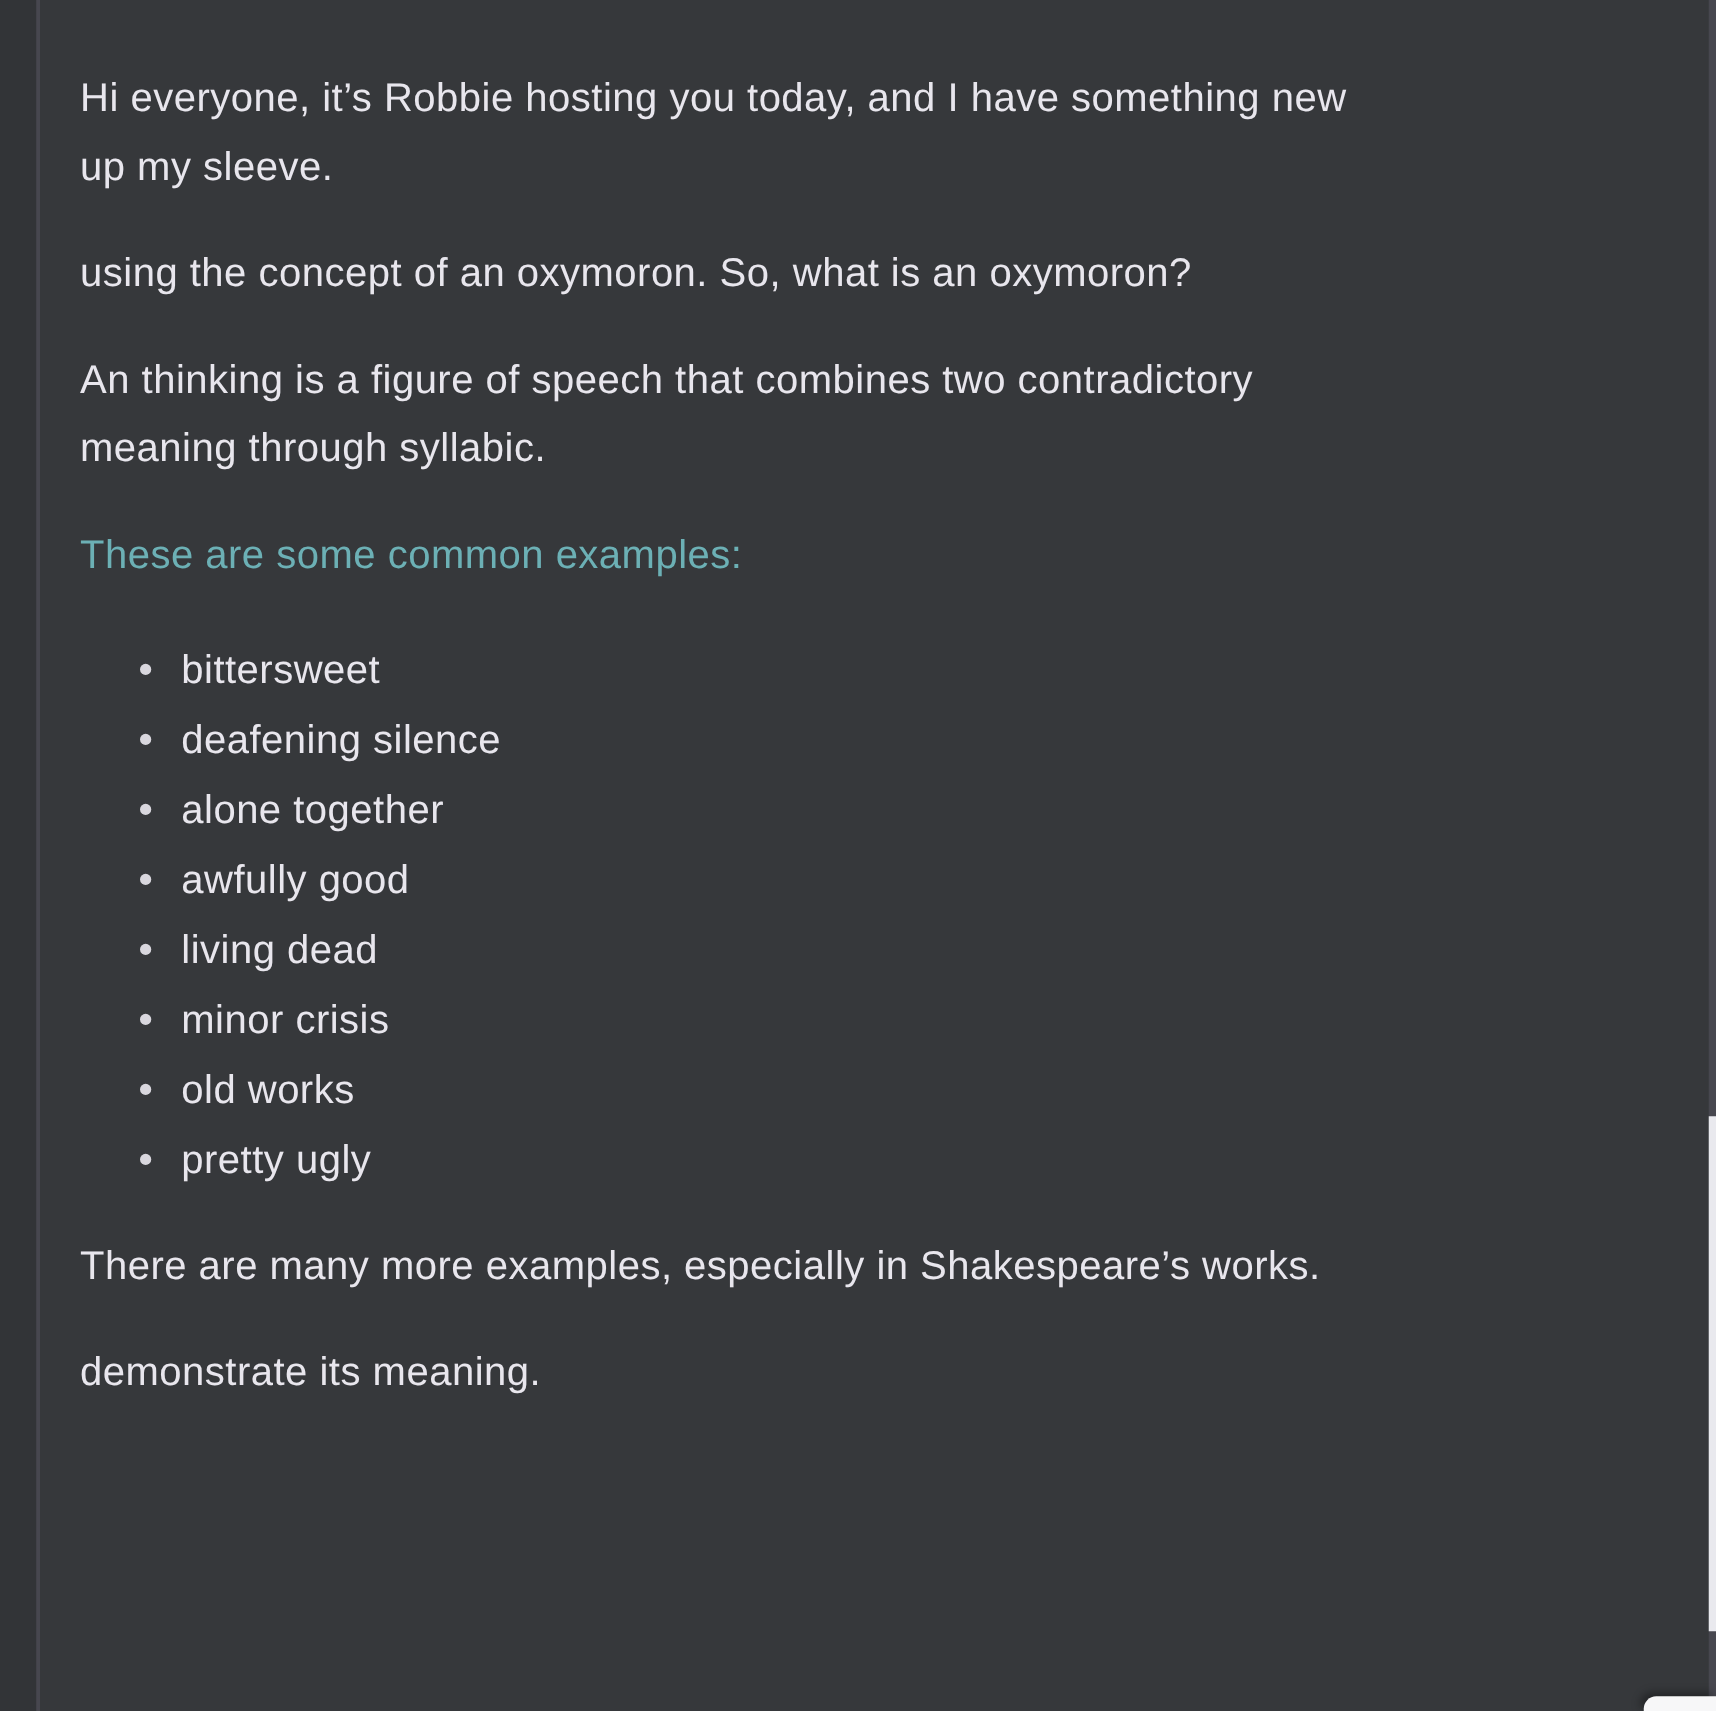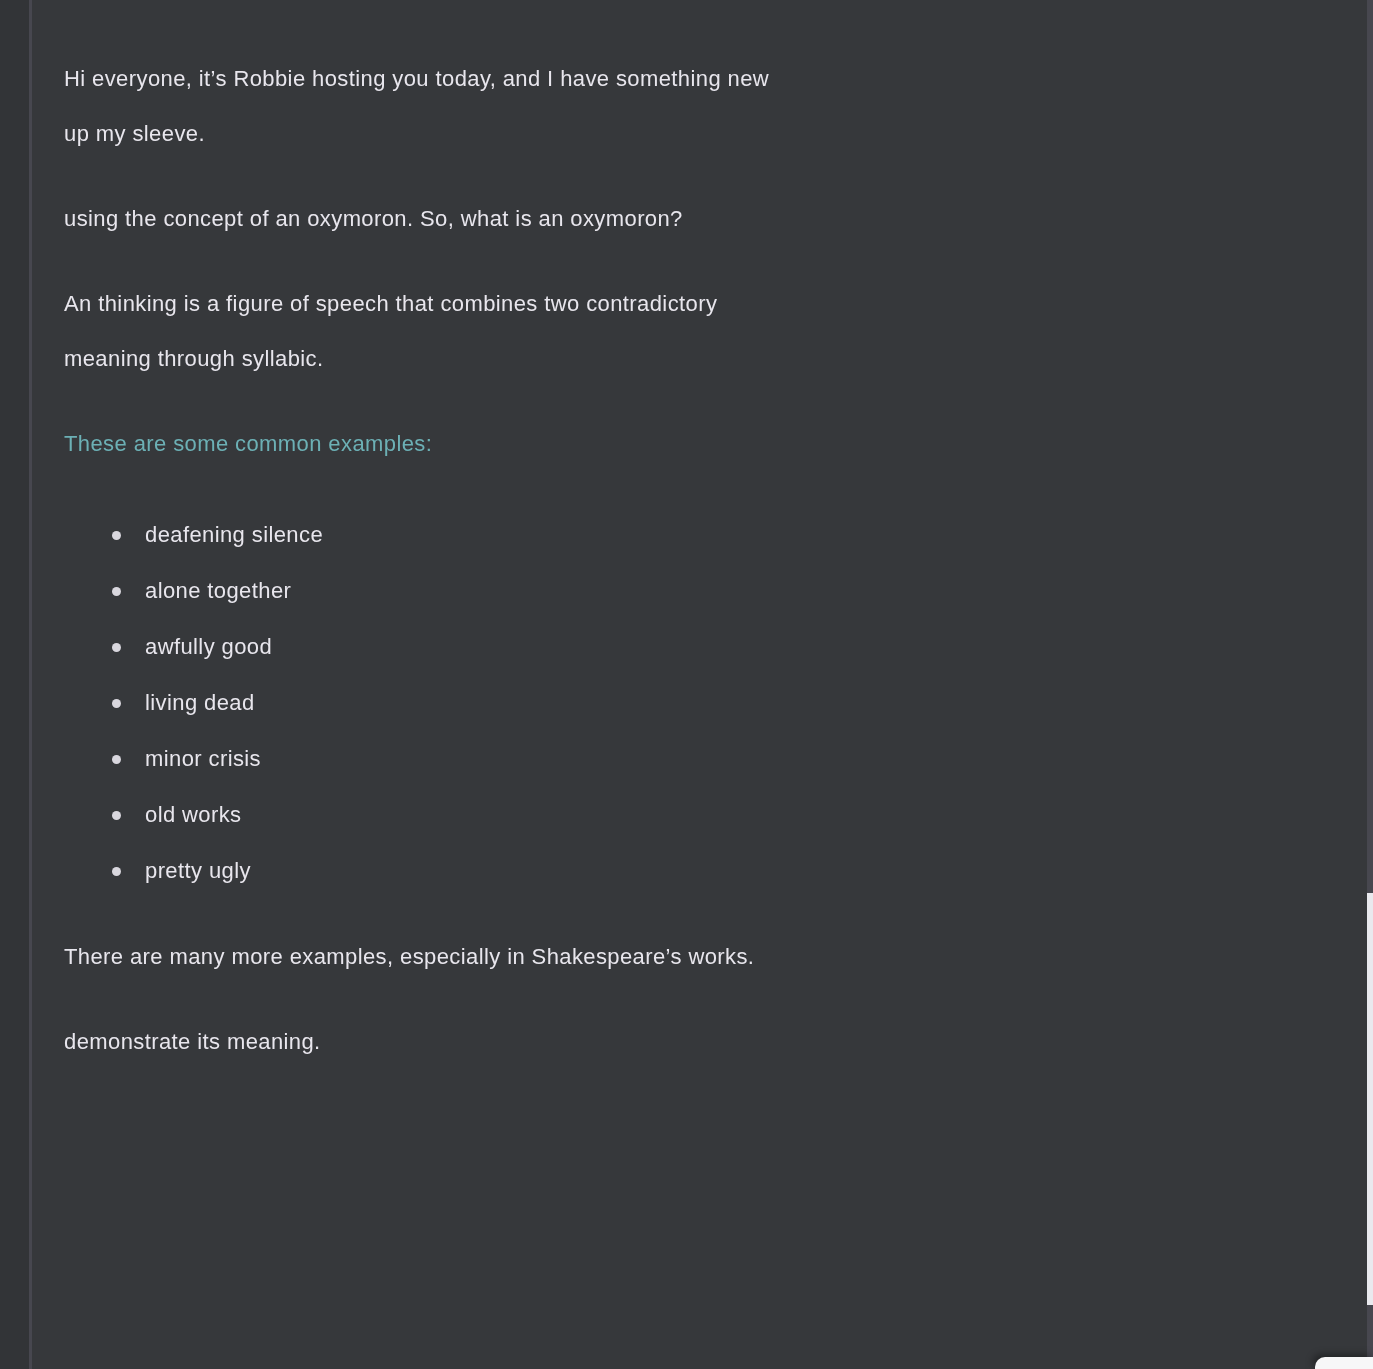--- a/index.html
+++ b/index.html
@@ -29,21 +29,21 @@
     left: 29px; top: 0;
     width: 3px; height: 100%;
     background: var(--divider, #47474f);
   }
   .content {
     position: absolute;
     left: 64px; top: 0;
     width: 1240px;
     padding-top: 51px;
     color: var(--text, #e8e6ed);
-    font-size: 22px;
+    font-size: 32px;
     line-height: 55px;
     letter-spacing: 0.4px;
     font-weight: 400;
   }
   .content p { margin: 30px 0 0; }
   .content p:first-child { margin-top: 0; }
   .line { display: block; }
   .accent { color: var(--accent, #6cb0b5); }
   ul.examples {
     list-style: none;
@@ -103,20 +103,21 @@
     </p>
 
     <p>
       <span class="line">An thinking is a figure of speech that combines two contradictory</span>
       <span class="line">meaning through syllabic.</span>
     </p>
 
     <p class="accent">These are some common examples:</p>
 
     <ul class="examples">
+      <li><span class="bullet-dot"></span><span>bittersweet</span></li>
       <li><span class="bullet-dot"></span><span>deafening silence</span></li>
       <li><span class="bullet-dot"></span><span>alone together</span></li>
       <li><span class="bullet-dot"></span><span>awfully good</span></li>
       <li><span class="bullet-dot"></span><span>living dead</span></li>
       <li><span class="bullet-dot"></span><span>minor crisis</span></li>
       <li><span class="bullet-dot"></span><span>old works</span></li>
       <li><span class="bullet-dot"></span><span>pretty ugly</span></li>
     </ul>
 
     <p>

